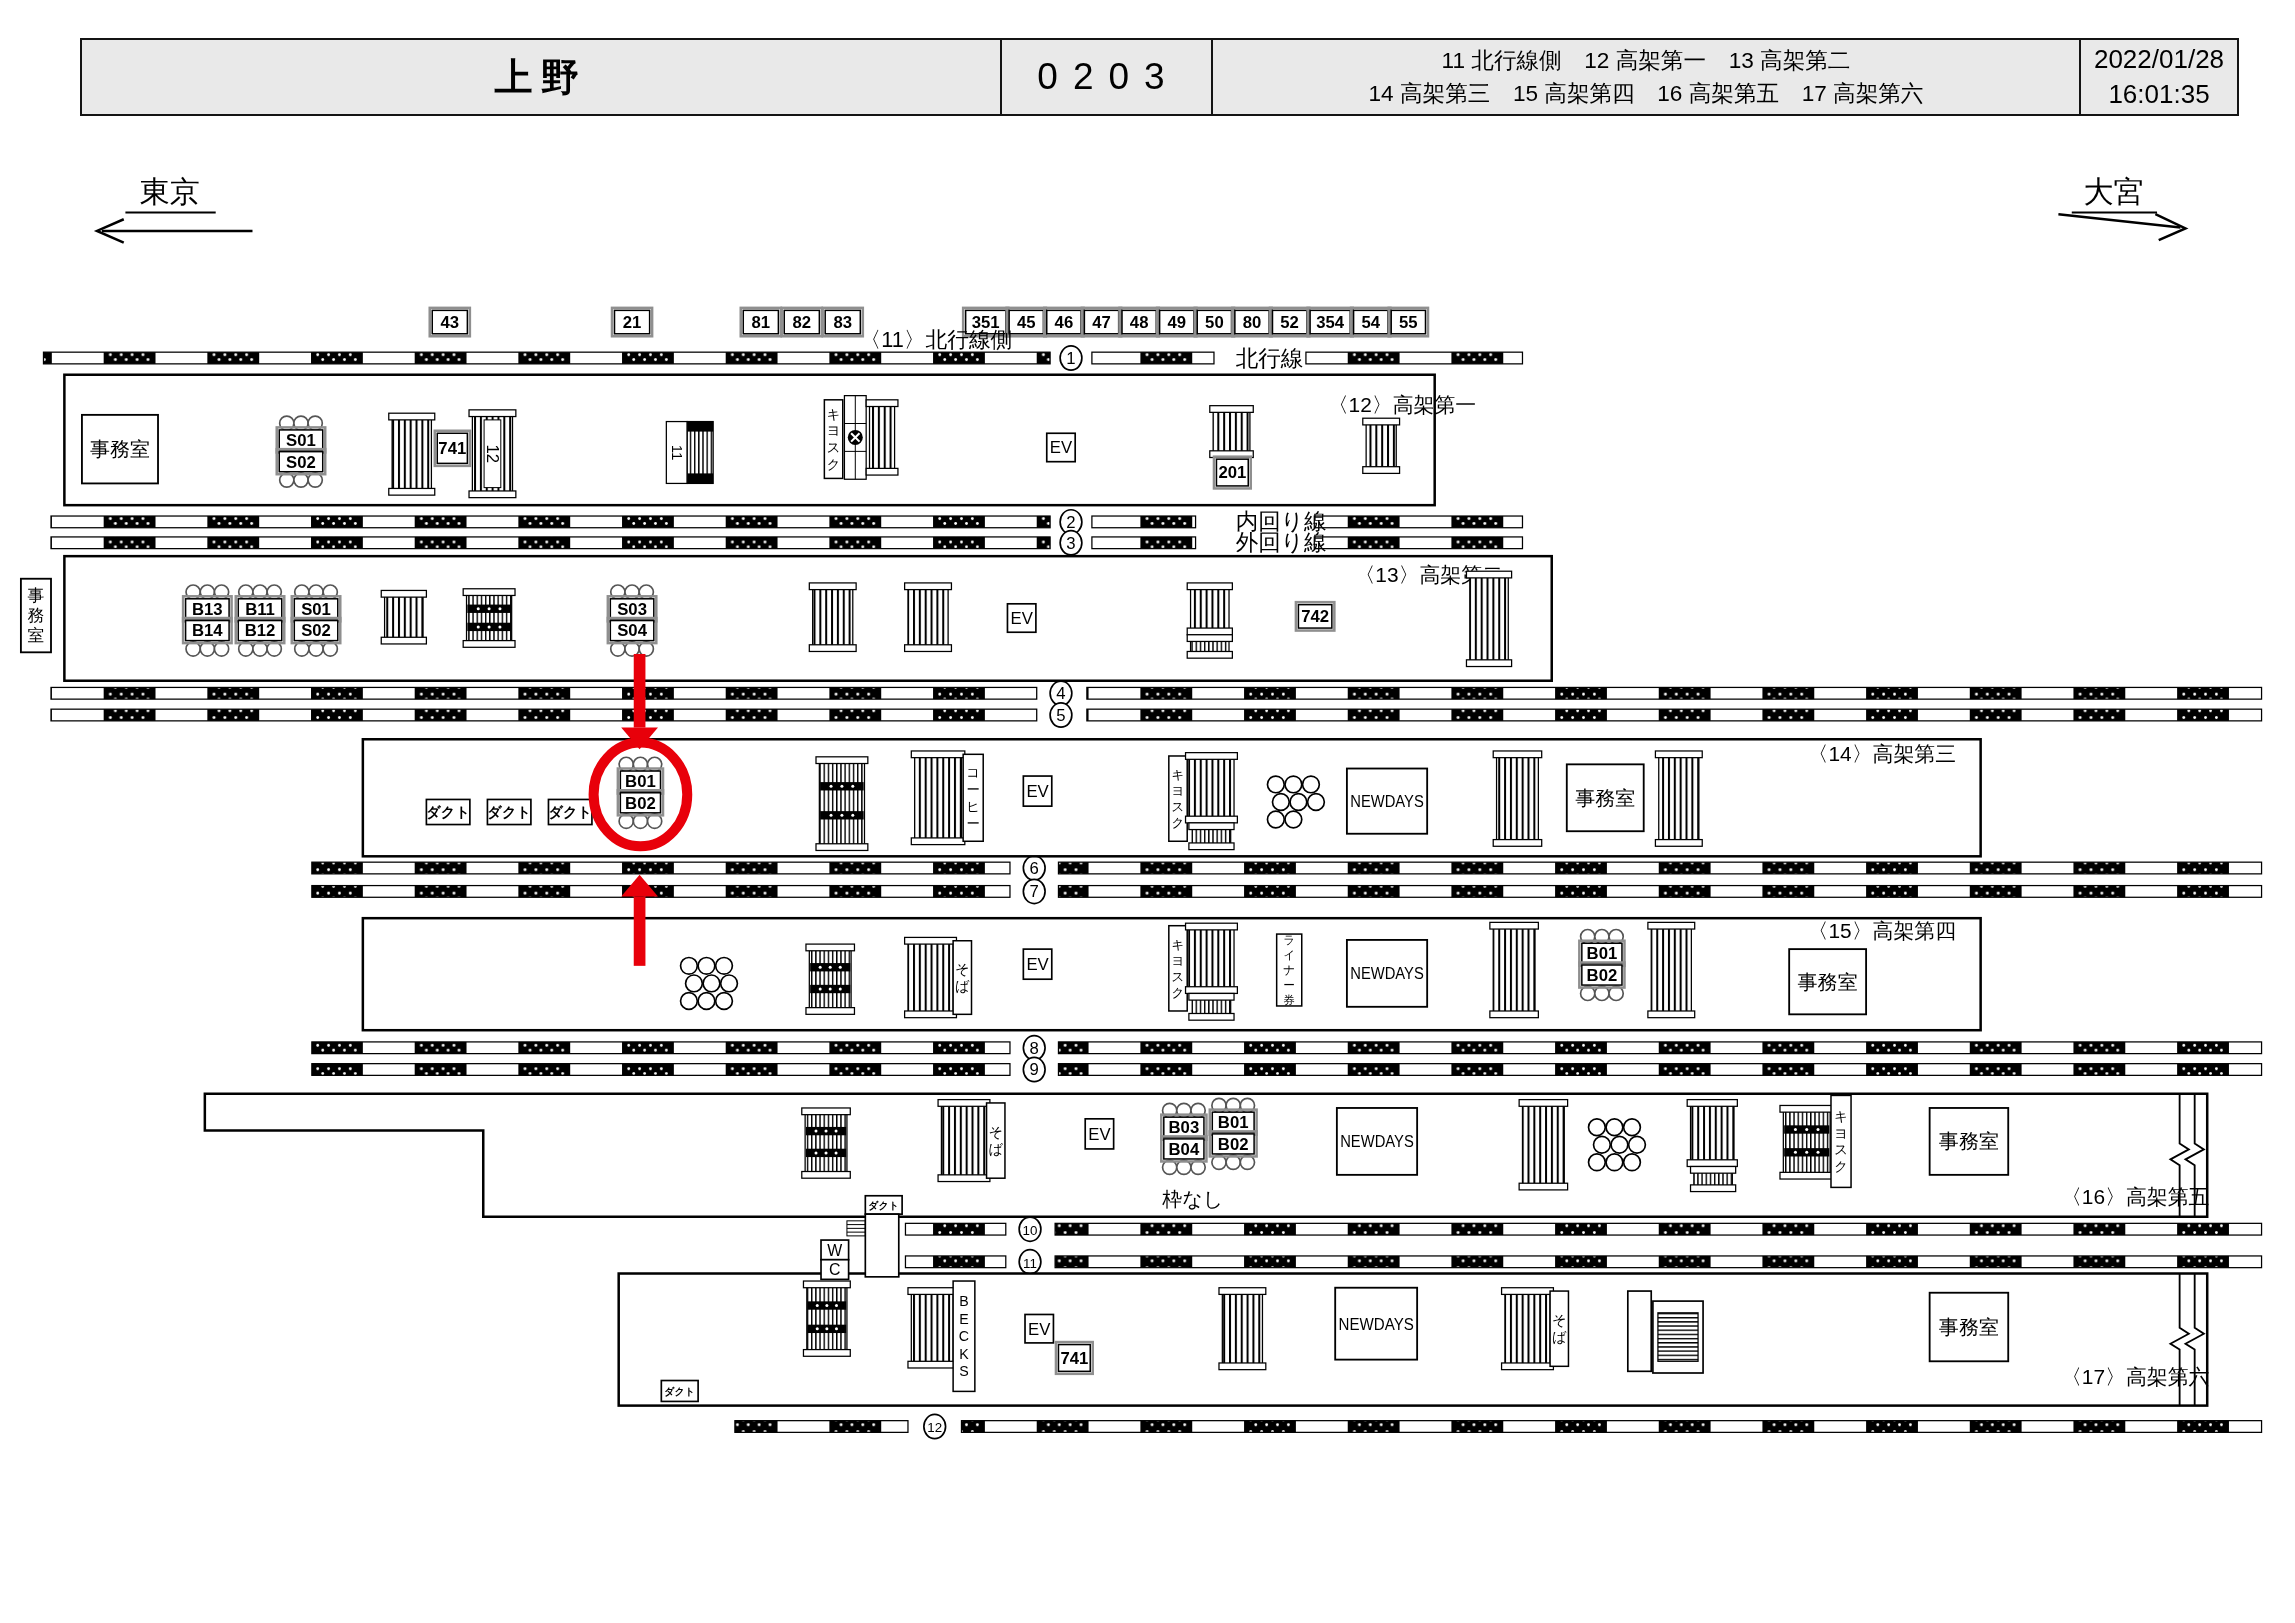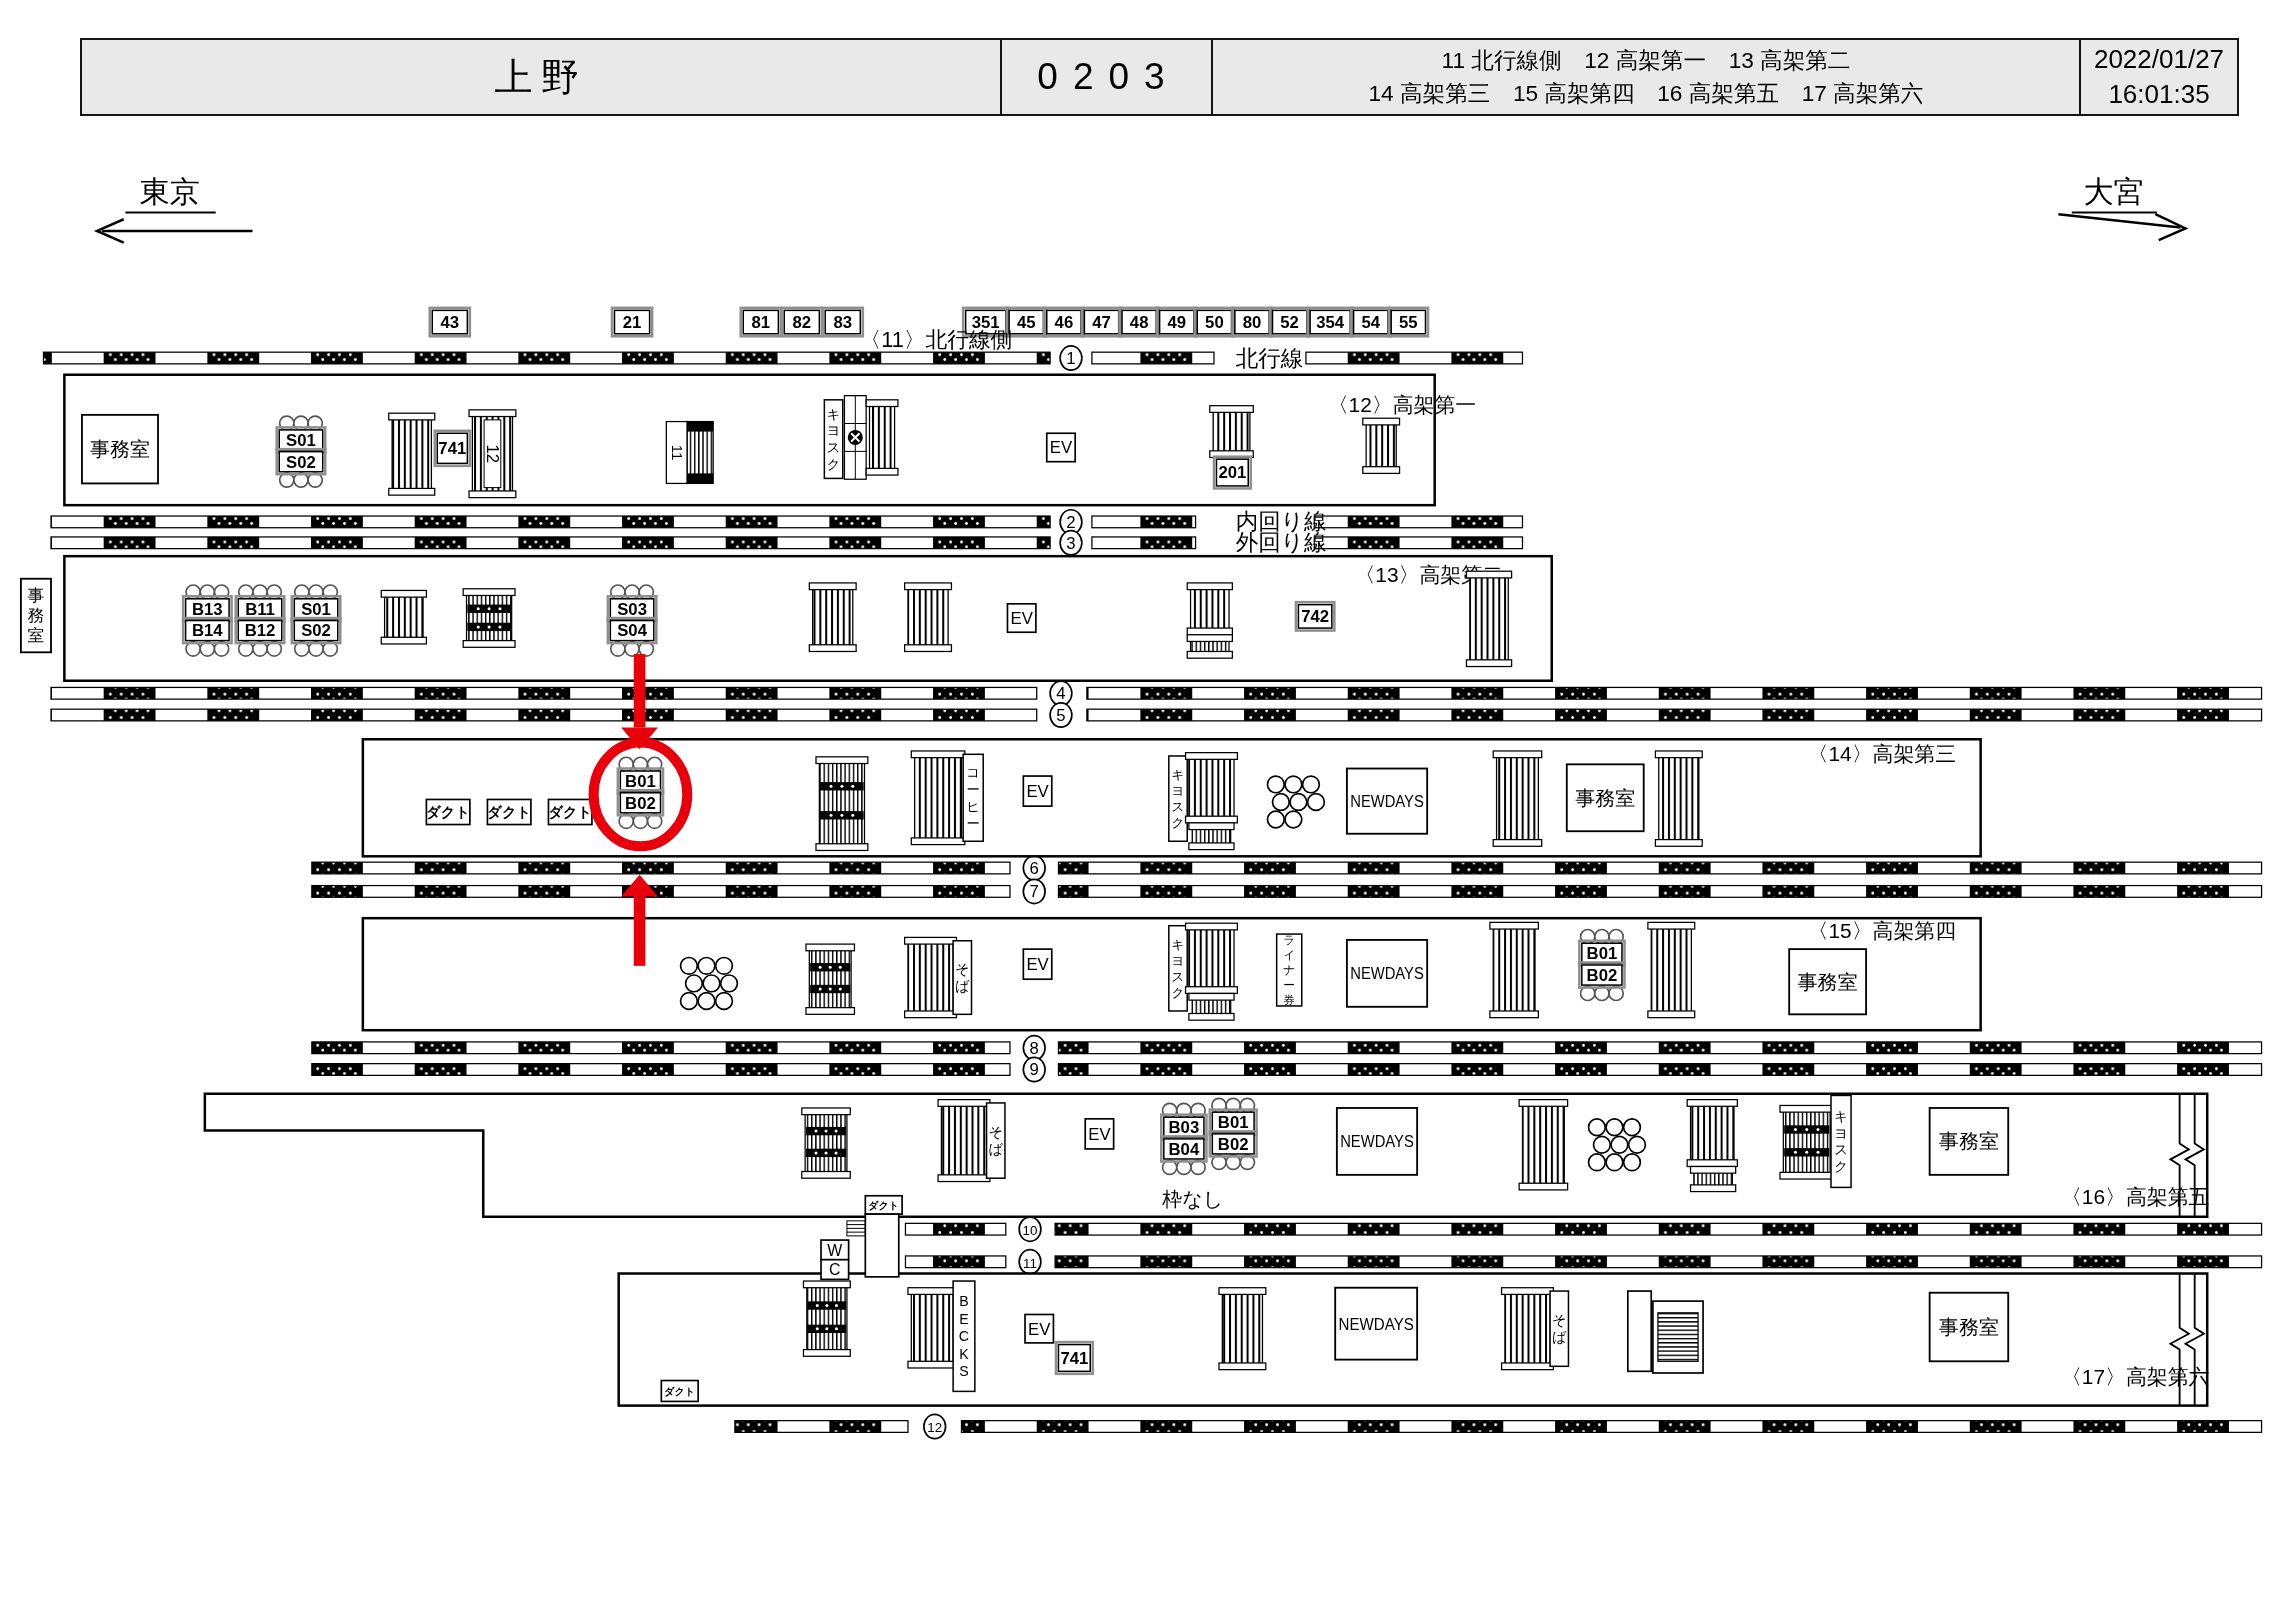--- a/index.html
+++ b/index.html
@@ -1,38 +1,38 @@
 <!DOCTYPE html>
 <html style="font-size:13.4px"><head>
 <meta charset="utf-8">
 <style>
   html,body{margin:0;padding:0;background:#fff;}
   body{width:2295px;height:1624px;position:relative;font-family:"Liberation Sans","DejaVu Sans",sans-serif;color:#000;}
   #diagram{position:absolute;left:0;top:0;}
   .header{position:absolute;left:80px;top:38px;width:2155px;height:74px;background:#e9e9e9;border:2.5px solid #141414;display:flex;z-index:5;}
   .h-cell{border-right:2.5px solid #141414;display:flex;align-items:center;justify-content:center;flex-direction:column;box-sizing:border-box;}
   .h-cell:last-child{border-right:none;}
-  .h-station{width:920px;font-size:38px;letter-spacing:8.4px;}
+  .h-station{width:920px;font-size:38px;letter-spacing:8.4px;font-weight:bold;}
   .h-code{width:211px;font-size:37px;letter-spacing:15px;padding-left:4px;}
   .h-legend{width:868px;font-size:22.6px;line-height:33px;text-align:left;}
   .h-datetime{flex:1;font-size:26px;line-height:35px;text-align:center;}
   svg text{font-family:"Liberation Sans","DejaVu Sans",sans-serif;fill:#000;}
 </style>
 </head>
 <body>
 
 <div class="header">
   <div class="h-cell h-station">上野</div>
   <div class="h-cell h-code">0203</div>
   <div class="h-cell h-legend">
     <div>11 北行線側　12 高架第一　13 高架第二</div>
     <div>14 高架第三　15 高架第四　16 高架第五　17 高架第六</div>
   </div>
   <div class="h-cell h-datetime">
-    <div>2022/01/27</div>
+    <div>2022/01/28</div>
     <div>16:01:35</div>
   </div>
 </div>
 
 <svg id="diagram" width="2295" height="1624" viewBox="0 0 2745 1942">
   <defs>
     <pattern id="stairP" width="7" height="7" patternUnits="userSpaceOnUse">
       <rect width="7" height="7" fill="#fff"></rect>
         <rect width="2.4" height="7" fill="#000"></rect>
     </pattern>

